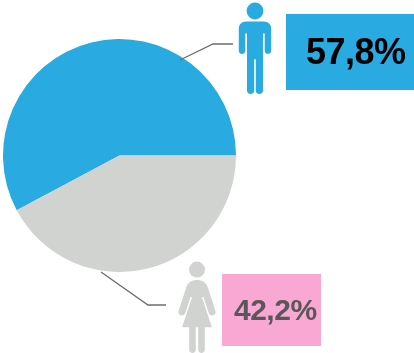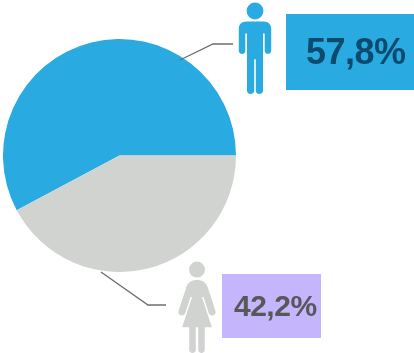--- a/index.html
+++ b/index.html
@@ -54,30 +54,30 @@
     left: 286px;
     top: 14px;
     width: 133px;
     height: 76px;
     background: #29ABE2;
     padding-left: 20px;
   }
   #male-value-text {
     font-size: 36px;
     font-weight: bold;
-    color: #0c4a6e;
+    color: #000000;
     letter-spacing: -0.5px;
     line-height: 1;
   }
   #female-value-box {
     left: 222px;
     top: 274px;
     width: 99px;
-    height: 64px;
-    background: #c4b5fd;
+    height: 72px;
+    background: #f9a8d4;
     padding-left: 12px;
   }
   #female-value-text {
     font-size: 30px;
     font-weight: bold;
     color: #58585A;
     letter-spacing: -0.5px;
     line-height: 1;
   }
 </style>

